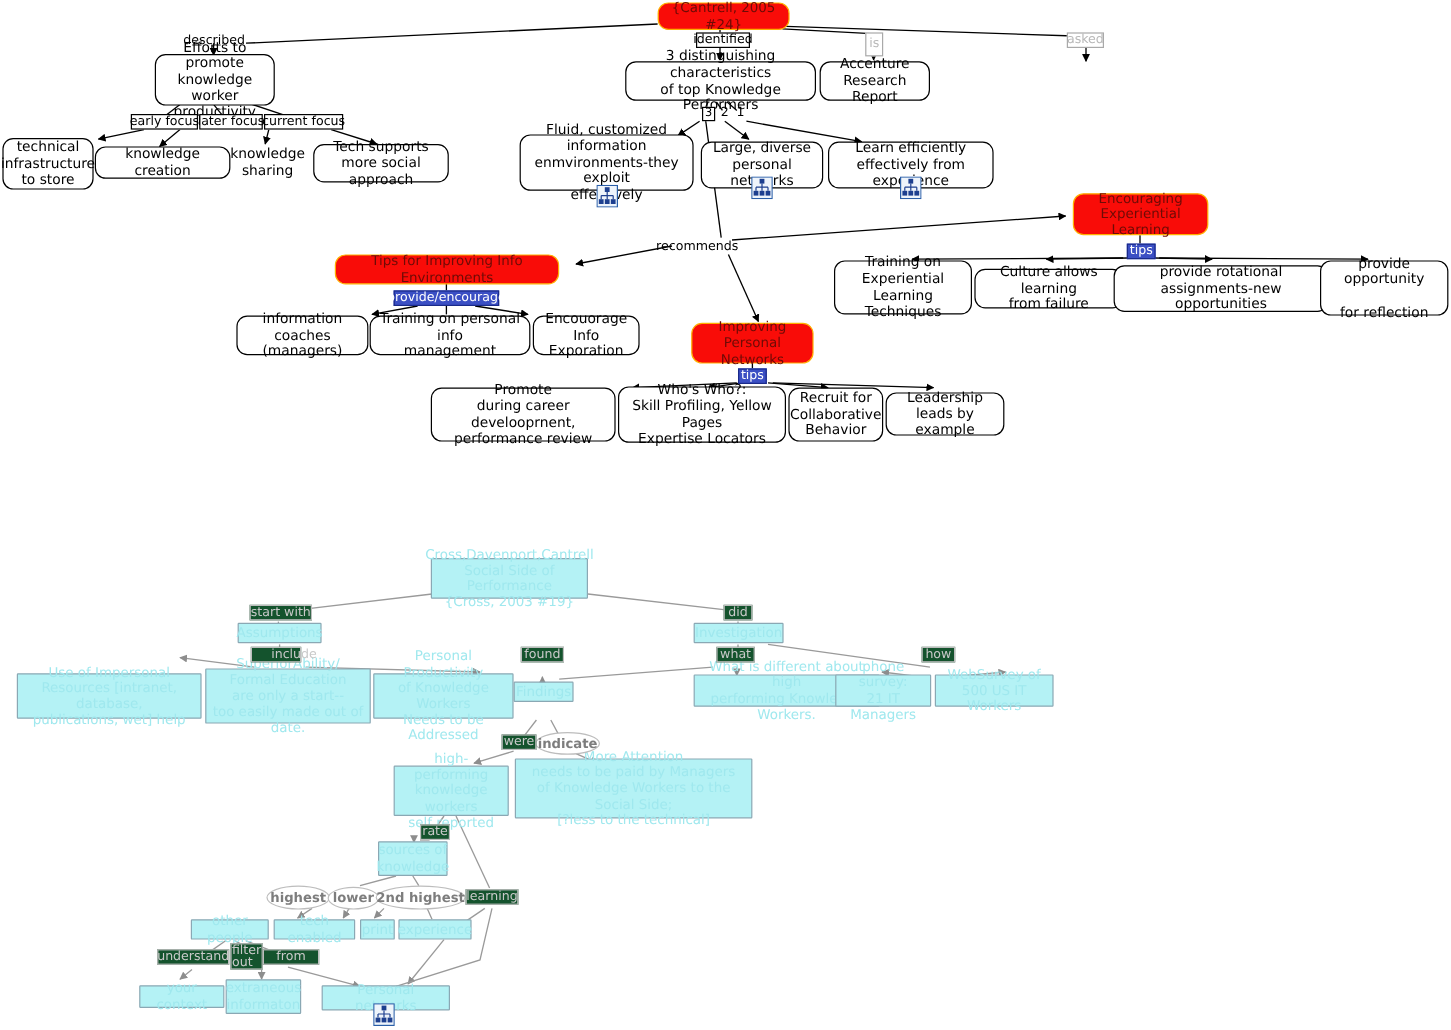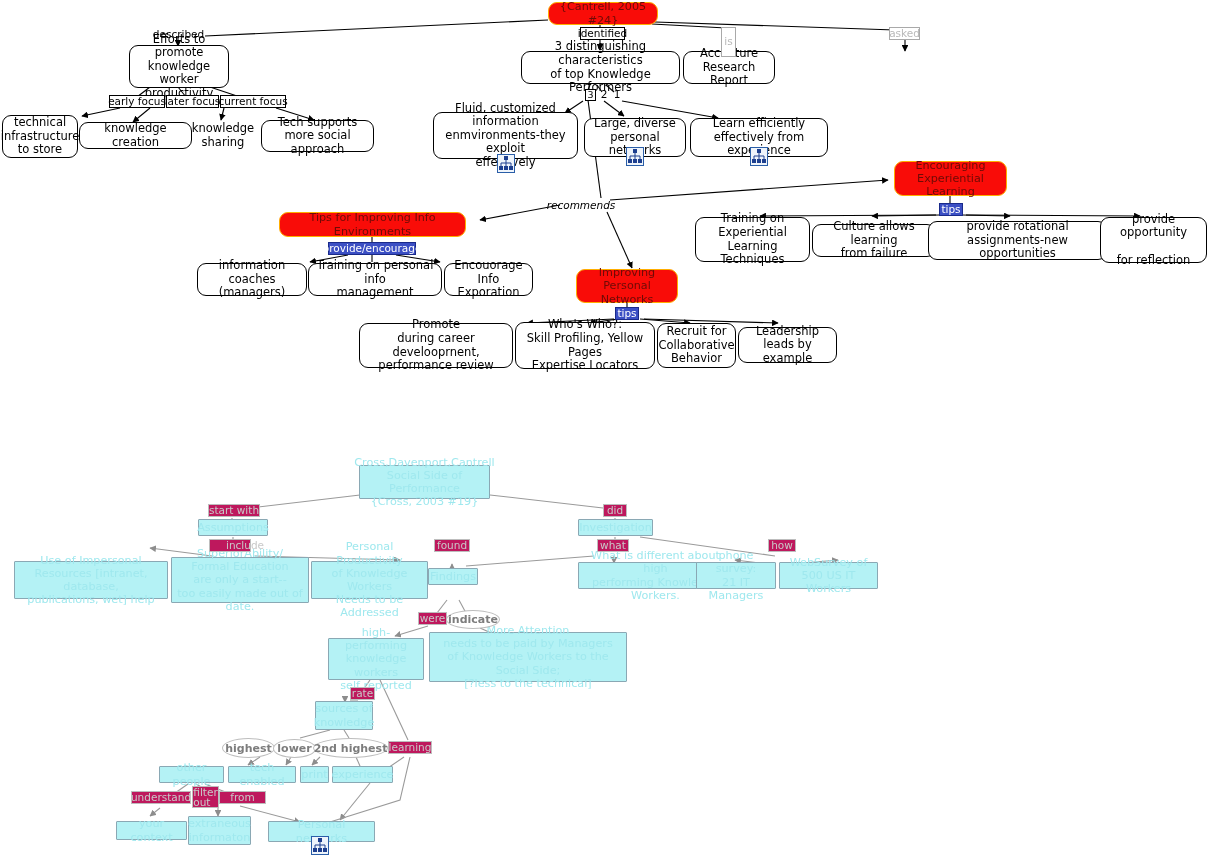--- a/index.html
+++ b/index.html
@@ -37,21 +37,21 @@
   
   .lbl{
     position:absolute;box-sizing:border-box;display:flex;
     align-items:center;justify-content:center;white-space:nowrap;
     font-size:10.5px;line-height:1.05;
   }
   .lbl-plain{color:#000;background:transparent;border:none;}
   .lbl-box{color:#000;background:#ffffff;border:1.1px solid #000000;padding:0 2px;}
   .lbl-box-grey{color:#b9b9b9;background:#ffffff;border:1.1px solid #a9a9a9;padding:0 2px;}
   .lbl-sel{color:#ffffff;background:#3b4fc4;border:1.1px solid #1a2a8a;padding:0 2px;}
-  .lbl-c{color:#c9c9c9;background:#be185d;border:1px solid #bdbdbd;padding:0 2px;}
+  .lbl-c{color:#c9c9c9;background:#14532d;border:1px solid #bdbdbd;padding:0 2px;}
 
   
   .oval{
     position:absolute;box-sizing:border-box;display:flex;
     align-items:center;justify-content:center;white-space:nowrap;
     background:#ffffff;border:1.4px solid #bdbdbd;border-radius:50%;
     color:#7d7d7d;font-size:11px;font-weight:bold;
   }
 
   
@@ -292,37 +292,37 @@
 Collaborative
 Behavior</div>
 
   <div class="node nw" style="left:738px;top:327px;width:99px;height:36px;">Leadership
 leads by example</div>
 
   <div class="lbl lbl-plain" style="left:150px;top:28px;width:57px;height:13px;">described</div>
 
   <div class="lbl lbl-box" style="left:580px;top:27px;width:45px;height:13px;">identified</div>
 
-  <div class="lbl lbl-box-grey" style="left:721px;top:27px;width:15px;height:30px;">is</div>
+  <div class="lbl lbl-box-grey" style="left:721px;top:27px;width:15px;height:20px;">is</div>
 
   <div class="lbl lbl-box-grey" style="left:889px;top:27px;width:31px;height:13px;">asked</div>
 
   <div class="lbl lbl-box" style="left:109px;top:95px;width:56px;height:13px;">early focus</div>
 
   <div class="lbl lbl-box" style="left:166px;top:95px;width:53px;height:13px;">later focus</div>
 
   <div class="lbl lbl-box" style="left:220px;top:95px;width:66px;height:13px;">current focus</div>
 
   <div class="lbl lbl-box" style="left:585px;top:89px;width:11px;height:12px;font-size:9.5px;">3</div>
 
   <div class="lbl lbl-plain" style="left:598px;top:89px;width:12px;height:12px;">2</div>
 
   <div class="lbl lbl-plain" style="left:611px;top:89px;width:12px;height:12px;">1</div>
 
-  <div class="lbl lbl-plain" style="left:546px;top:199px;width:70px;height:13px;font-style:italic;">recommends</div>
+  <div class="lbl lbl-plain" style="left:546px;top:199px;width:70px;height:13px;">recommends</div>
 
   <div class="lbl lbl-sel" style="left:939px;top:203px;width:24px;height:13px;">tips</div>
 
   <div class="lbl lbl-sel" style="left:615px;top:307px;width:24px;height:13px;">tips</div>
 
   <div class="lbl lbl-sel" style="left:328px;top:242px;width:88px;height:13px;">provide/encourage</div>
 
   <div class="node nc" style="left:359px;top:465px;width:131px;height:34px;">Cross,Davenport,Cantrell
 Social Side of Performance
 {Cross, 2003 #19}</div>

